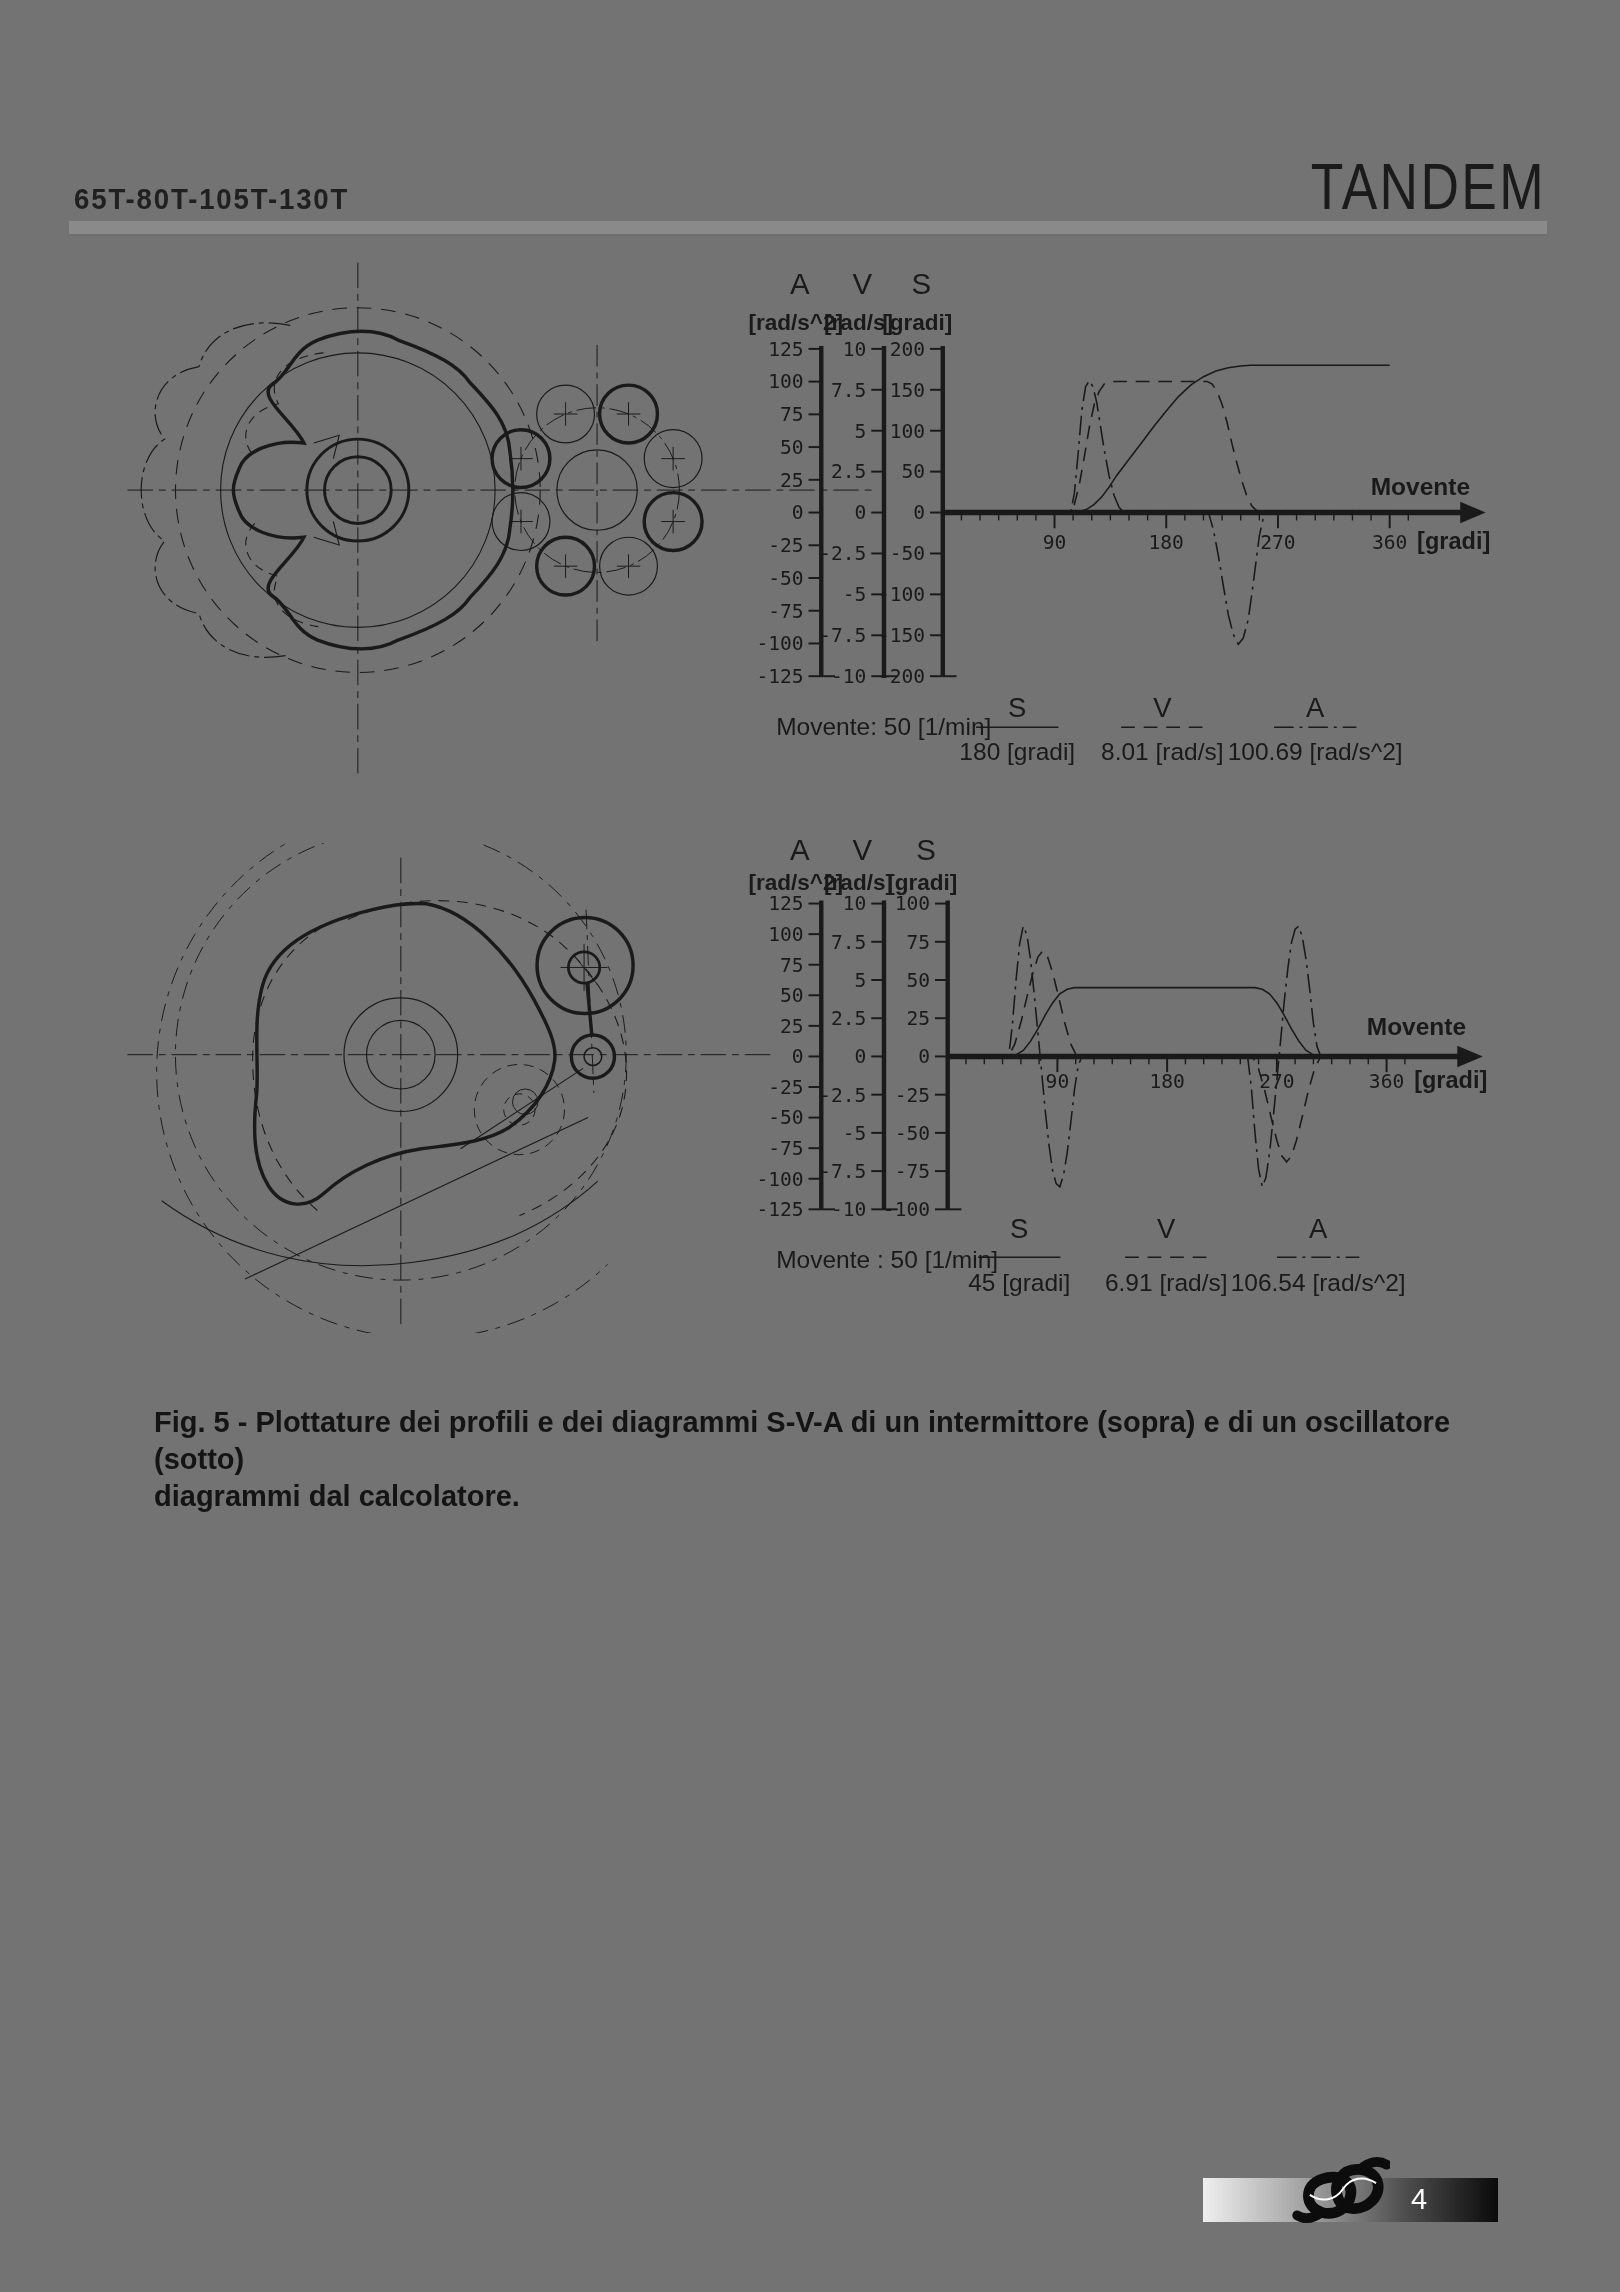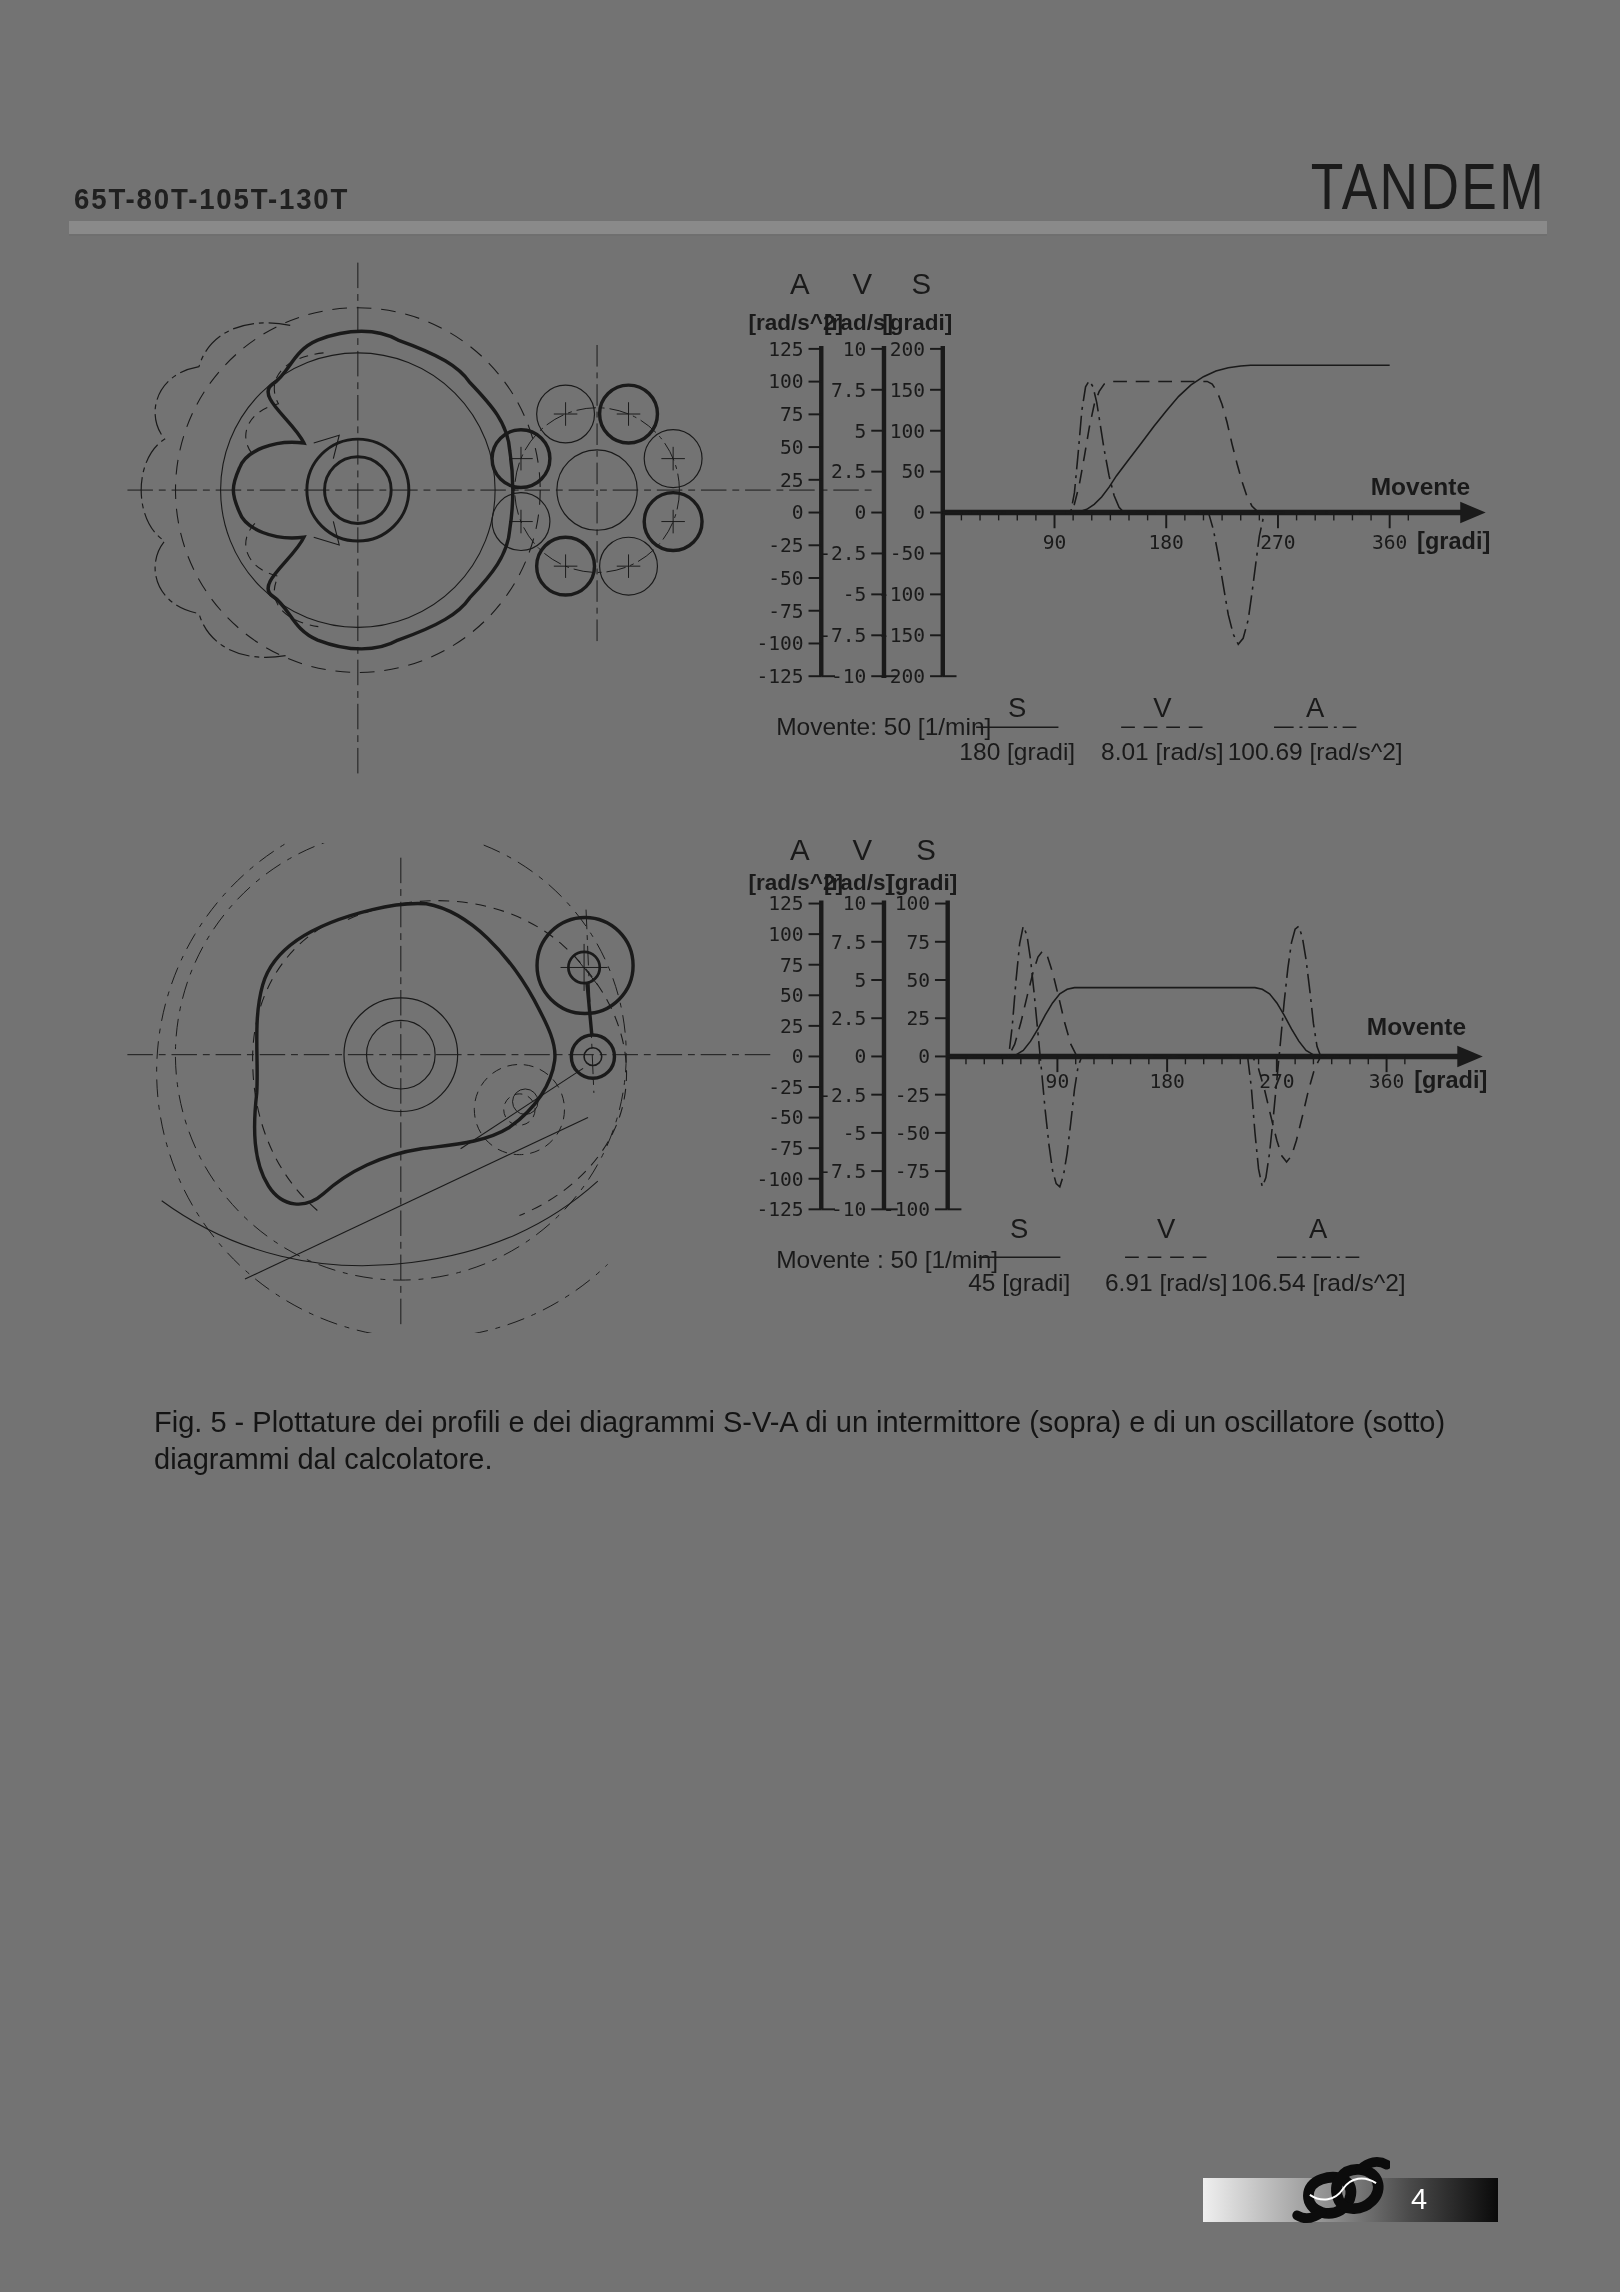--- a/index.html
+++ b/index.html
@@ -4,21 +4,21 @@
 <style>
   html,body{margin:0;padding:0;background:#ffffff;}
   .page{position:relative;width:1620px;height:2293px;background:#737373;overflow:hidden;
         font-family:"Liberation Sans",sans-serif;color:#1a1a1a;}
   .abs{position:absolute;}
   #model-range{left:74px;top:182px;font-size:30px;font-weight:700;letter-spacing:2px;
      transform:scaleX(0.92);transform-origin:left top;color:#202020;}
   #brand{right:74px;top:149px;font-size:65px;font-weight:400;letter-spacing:2.9px;
      transform:scaleX(0.82);transform-origin:right top;color:#1b1b1b;}
   #header-rule{left:69px;top:221px;width:1478px;height:12.7px;background:#8a8a8a;border-bottom:2px solid #6f6f6f;}
-  #caption{left:154px;top:1404px;width:1313px;font-size:29px;line-height:37px;color:#141414;}
+  #caption{left:154px;top:1404px;width:1313px;font-size:29px;line-height:37px;color:#141414;font-weight:bold;}
   #footer-bar{left:1203px;top:2178px;width:295px;height:44px;
      background:linear-gradient(to right,#efefef 0%,#bdbdbd 22%,#8a8a8a 45%,#4a4a4a 70%,#0a0a0a 100%);}
   #page-number{left:1397px;top:2183px;width:44px;text-align:center;font-size:29px;color:#ffffff;}
   svg{position:absolute;}
   svg text{fill:#1a1a1a;}
 </style>
 </head>
 <body>
 
 <div class="page">

